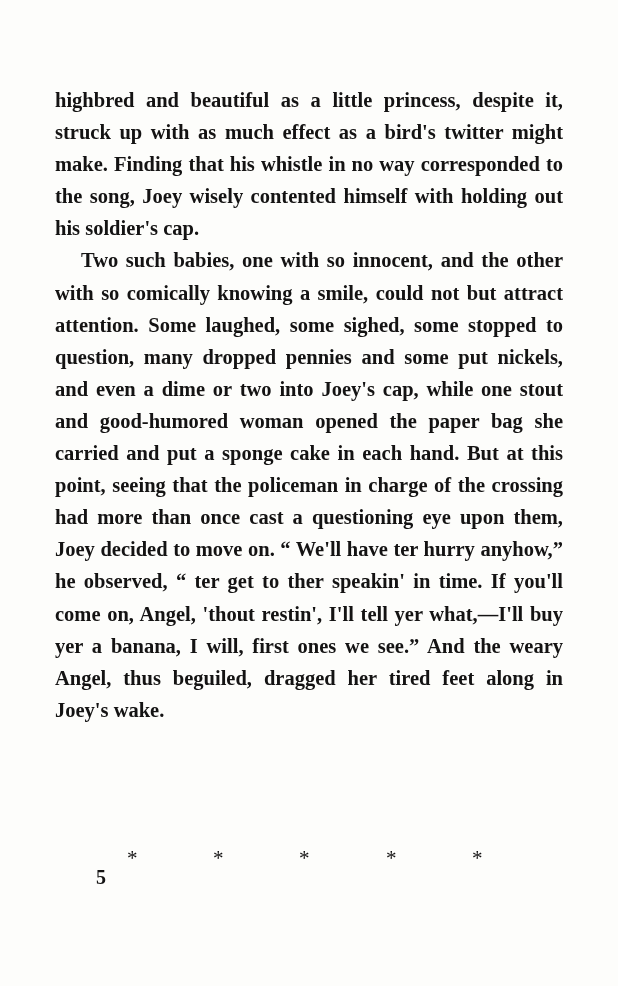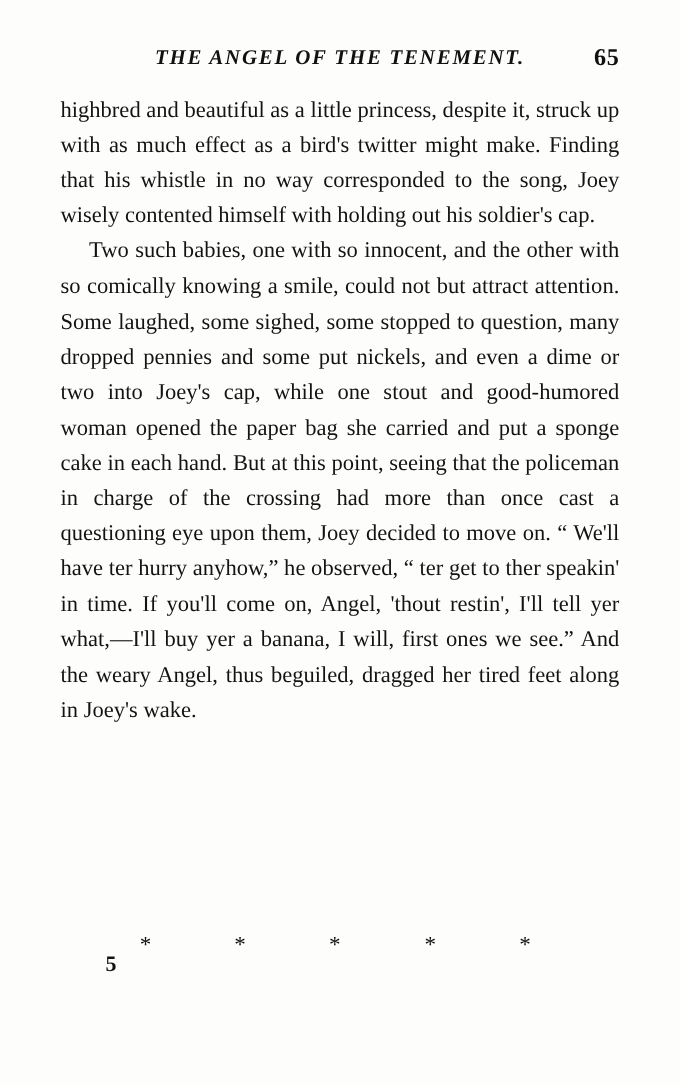--- a/index.html
+++ b/index.html
@@ -55,20 +55,21 @@
     top: 84px;
     width: 508px;
     font-size: 20.5px;
     line-height: 32.1px;
     text-align: justify;
     text-justify: inter-word;
     color: #141313;
   }
   .body-text p {
     margin: 0;
+    font-weight: bold;
   }
   .body-text p.indent {
     text-indent: 26px;
   }
   .stars {
     position: absolute;
     left: 55px;
     top: 840px;
     width: 508px;
     height: 40px;
@@ -92,24 +93,20 @@
     font-size: 20px;
     font-weight: bold;
     color: #141313;
   }
 </style>
 </head>
 <body>
 
 <div class="page">
 
-  <div class="header">
-    <div class="running-title">THE ANGEL OF THE TENEMENT.</div>
-    <div class="folio">65</div>
-  </div>
 
   <div class="body-text">
     <p>highbred and beautiful as a little princess, despite it, struck up with as much effect as a bird's twitter might make.  Finding that his whistle in no way corresponded to the song, Joey wisely contented himself with holding out his soldier's cap.</p>
     <p class="indent">Two such babies, one with so innocent, and the other with so comically knowing a smile, could not but attract attention.   Some laughed, some sighed, some stopped to question, many dropped pennies and some put nickels, and even a dime or two into Joey's cap, while one stout and good-humored woman opened the paper bag she carried and put a sponge cake in each hand.  But at this point, seeing that the policeman in charge of the crossing had more than once cast a questioning eye upon them, Joey decided to move on.  “ We'll have ter hurry anyhow,” he observed, “ ter get to ther speakin' in time.  If you'll come on, Angel, 'thout restin', I'll tell yer what,—I'll buy yer a banana, I will, first ones we see.” And the weary Angel, thus beguiled, dragged her tired feet along in Joey's wake.</p>
   </div>
 
   <div class="stars">
     <span class="star s1">*</span>
     <span class="star s2">*</span>
     <span class="star s3">*</span>

